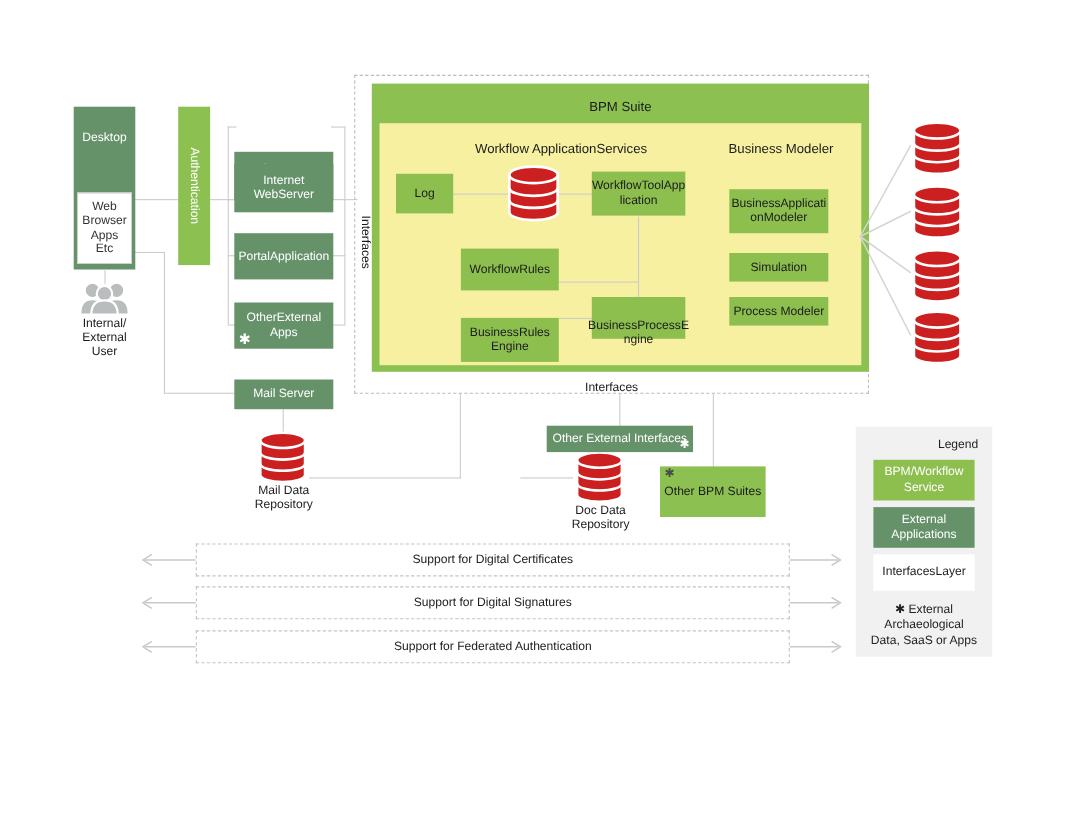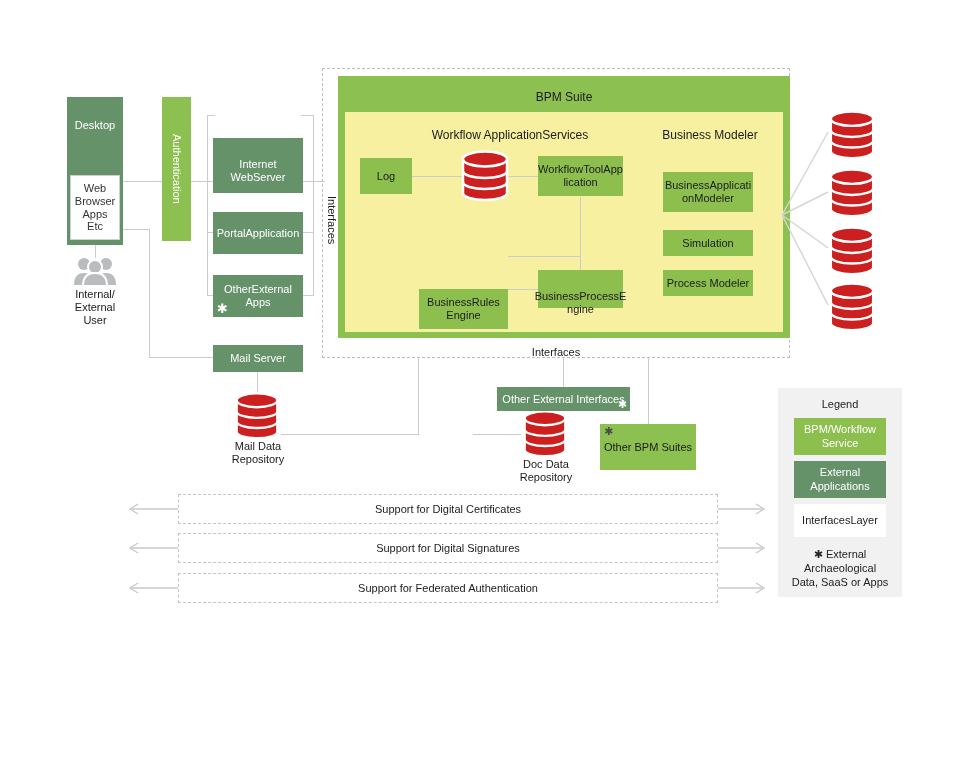--- a/index.html
+++ b/index.html
@@ -246,20 +246,23 @@
         <path d="M4 32 a22 7 0 0 0 44 0" fill="none"></path>
       </g>
     </svg>
   </div>
 
   <div class="box innergreen" style="left:538px;top:156px;width:85px;height:40px;">
     <span style="white-space:pre-line;">WorkflowToolApp
 lication</span>
   </div>
 
+  <div class="box innergreen" style="left:419px;top:226px;width:89px;height:38px;">
+    <span>WorkflowRules</span>
+  </div>
 
   <div class="box innergreen" style="left:419px;top:270px;width:89px;height:40px;margin-top:19px;">
     <span style="white-space:pre-line;">BusinessRules
 Engine</span>
   </div>
 
   <div class="box innergreen" style="left:538px;top:270px;width:85px;height:38px;">
     <span style="white-space:pre-line;margin-top:28px;">BusinessProcessE
 ngine</span>
   </div>
@@ -409,21 +412,21 @@
     <g stroke="#c9c9c9" stroke-width="1.4" fill="none">
       <line x1="2" y1="14" x2="48" y2="14"></line>
       <polyline points="42,9 50,14 42,19" fill="none"></polyline>
     </g>
   </svg>
   <div class="supportbar" style="left:178px;top:573px;width:540px;height:30px;">
     <span>Support for Federated Authentication</span>
   </div>
 
   <div id="legend-panel" style="left:778px;top:388px;width:124px;height:209px;">
-    <div class="legend-title" style="top:10px;">Legend</div>
+    <div class="legend-title" style="top:10px;padding-left:31px;">Legend</div>
 
     <div class="legend-swatch" style="left:16px;top:30px;width:92px;height:37px;background:#8dbf4f;color:#ffffff;white-space:pre-line;">
       <span>BPM/Workflow
 Service</span>
     </div>
 
     <div class="legend-swatch" style="left:16px;top:73px;width:92px;height:37px;background:#66926a;color:#ffffff;white-space:pre-line;">
       <span>External
 Applications</span>
     </div>

